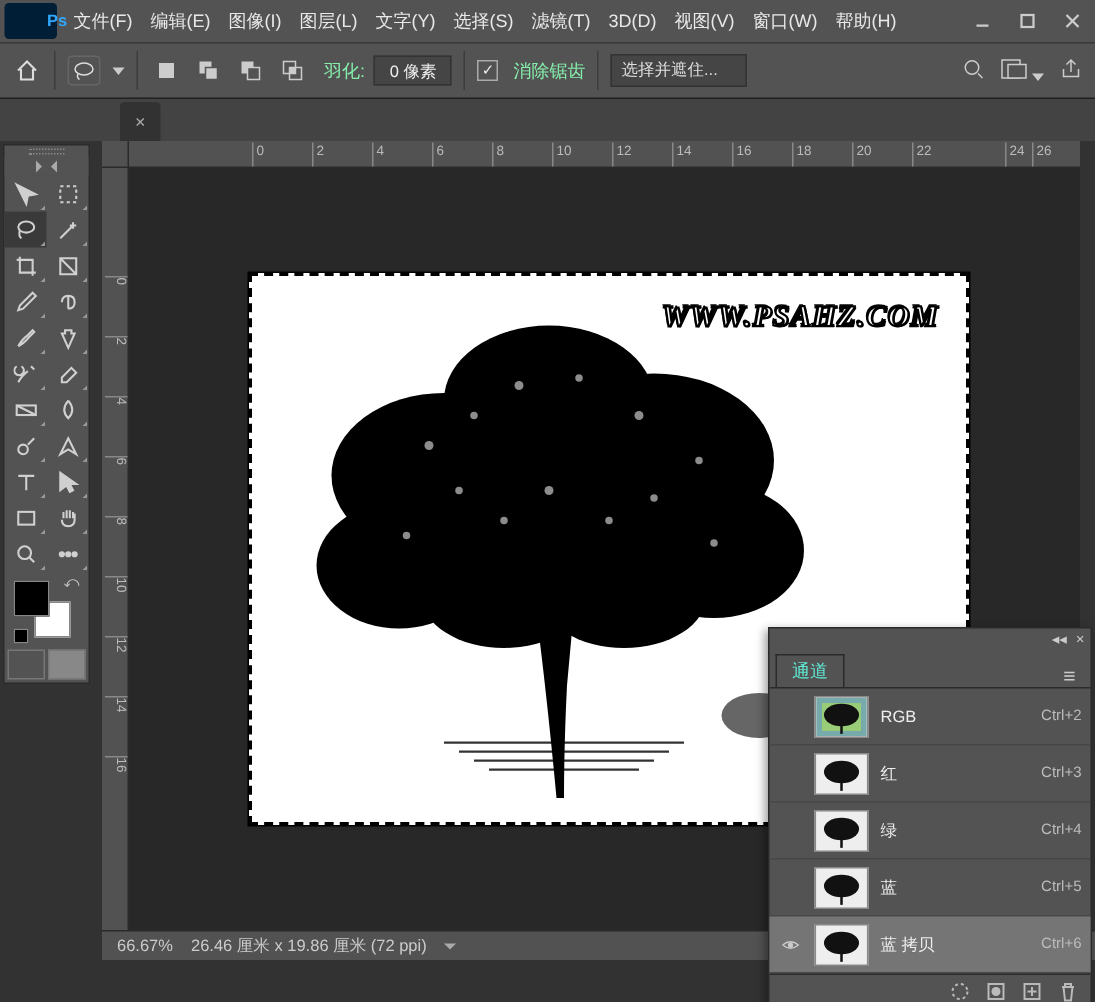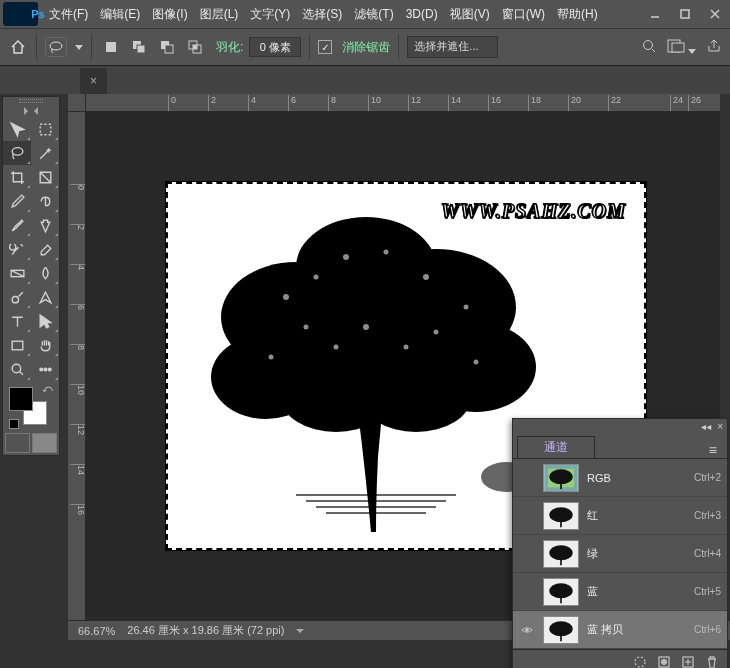--- a/index.html
+++ b/index.html
@@ -75,21 +75,21 @@
   
   
   .statusbar { position:absolute; left:0; right:0; bottom:0; height:20px; background:#525252; border-top:1px solid #2a2a2a; display:flex; align-items:center; font-size:11px; padding:0 10px; gap:12px; color:#ccc;}
   .statusbar .caret { border-left:4px solid transparent; border-right:4px solid transparent; border-top:4px solid #aaa; }
   
   
   .panel { position:absolute; right:2px; top:324px; width:216px; background:#535353; border:1px solid #2b2b2b; box-shadow: -2px 2px 6px rgba(0,0,0,0.4); z-index:10;}
   .panel-tabgroup { height:14px; display:flex; justify-content:flex-end; align-items:center; padding-right:4px; gap:6px;}
   .panel-collapse { font-size:10px; color:#ccc; cursor:pointer;}
   .panel-tabs { height:26px; display:flex; align-items:flex-end; border-bottom:1px solid #2a2a2a; gap:2px; padding:0 4px;}
-  .panel-tab { height:22px; padding:0 26px; display:flex; align-items:center; font-size:12px; background:#535353; border:1px solid #2a2a2a; border-bottom:none; color:#c4b5fd;}
+  .panel-tab { height:22px; padding:0 10px; display:flex; align-items:center; font-size:12px; background:#535353; border:1px solid #2a2a2a; border-bottom:none; color:#5eead4;}
   .panel-menu { margin-left:auto; padding:0 6px; color:#ccc; font-size:14px; cursor:pointer;}
   .channel-list { }
   .channel-row { height:38px; display:flex; align-items:center; border-bottom:1px solid #464646; padding:0 6px; gap:8px;}
   .channel-row.selected { background:#757575;}
   .ch-vis { width:16px; height:16px; display:flex; align-items:center; justify-content:center;}
   .ch-vis svg { width:14px; height:14px; fill:#ccc;}
   .ch-thumb { width:36px; height:28px; background:#ddd; border:1px solid #888; display:flex; align-items:center; justify-content:center; overflow:hidden;}
   .ch-thumb svg { width:34px; height:26px;}
   .ch-name { flex:1; font-size:11px; color:#eee;}
   .ch-shortcut { font-size:10px; color:#bbb;}

